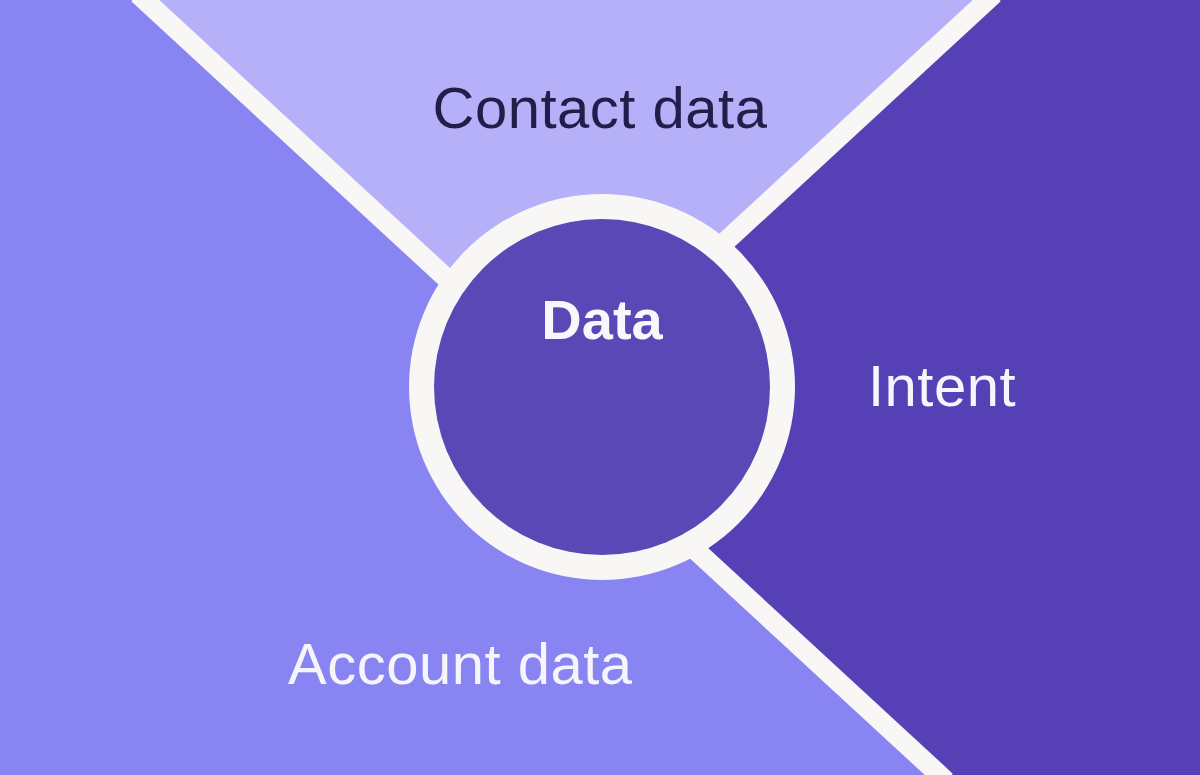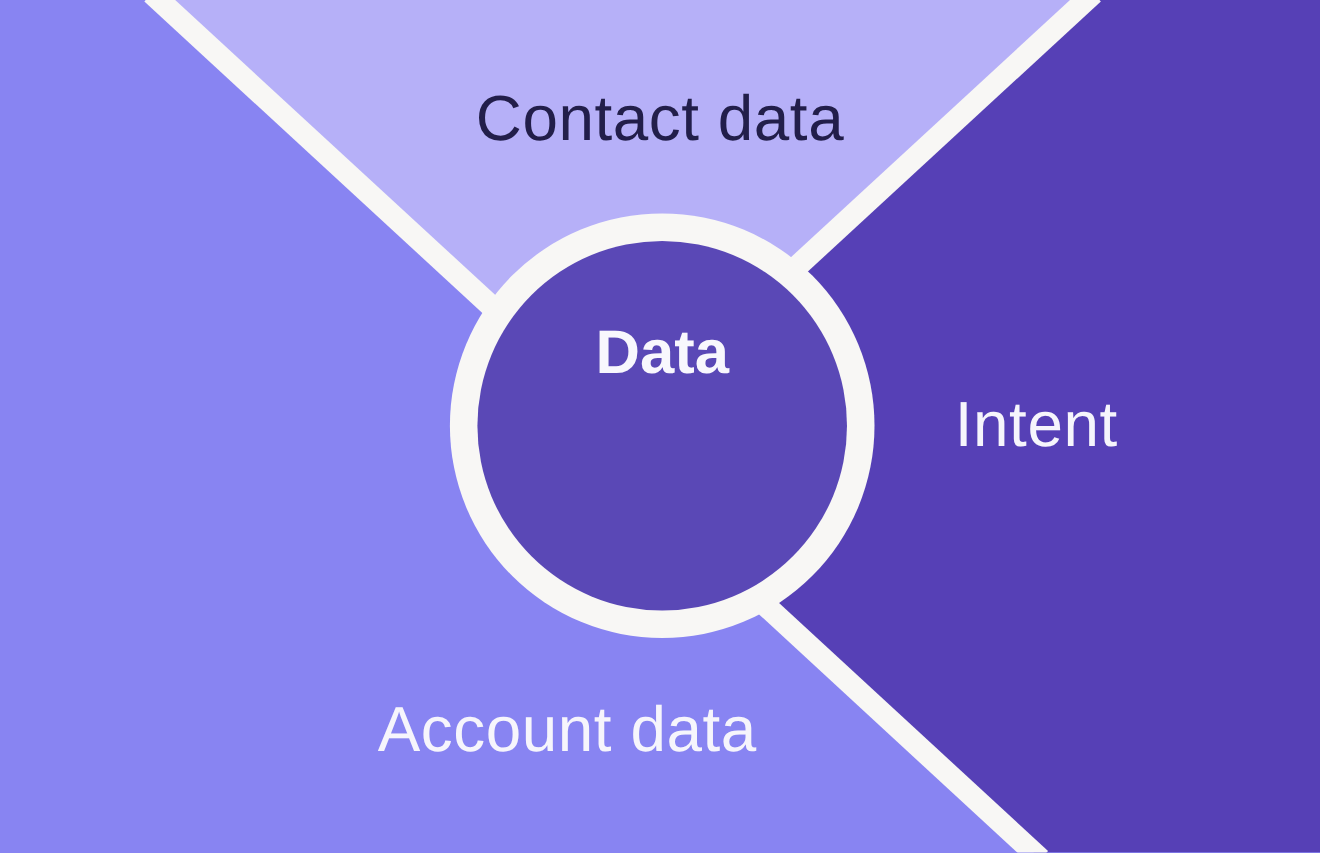--- a/index.html
+++ b/index.html
@@ -37,21 +37,21 @@
   .label-intent {
     left: 852px;
     top: 352px;
     color: #f6f5fc;
     margin-left: 16px;
   }
   .label-account {
     left: 288px;
     top: 630px;
     width: 400px;
-    text-align: right;
+    text-align: left;
     color: #f6f5fc;
   }
   .center-text {
     position: absolute;
     left: 402px;
     top: 288px;
     width: 400px;
     text-align: center;
     color: #f8f7fd;
     font-size: 56px;

